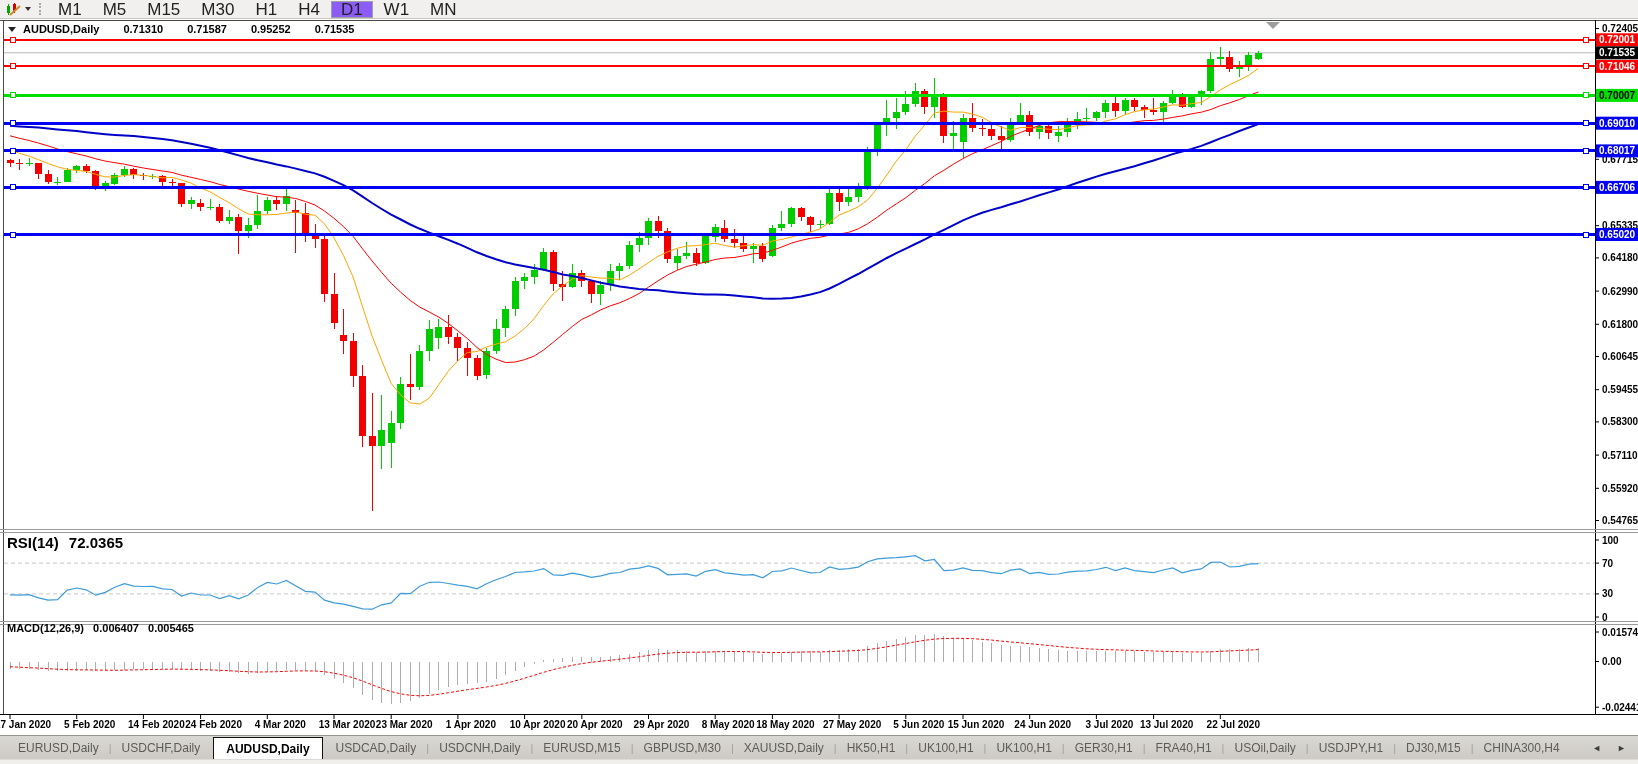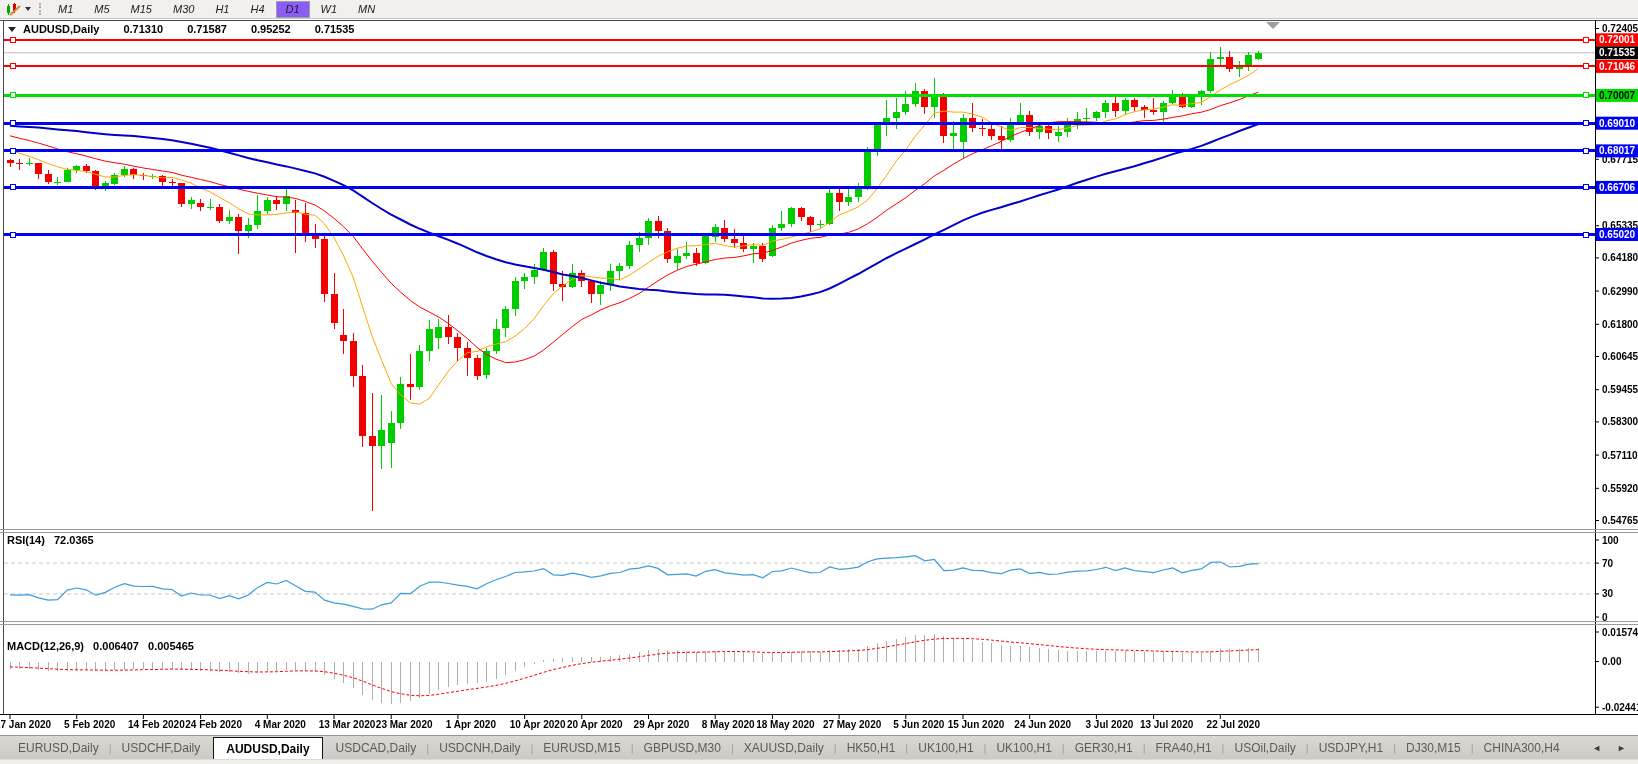--- a/index.html
+++ b/index.html
@@ -12,31 +12,31 @@
 
   
   #toolbar{position:absolute;top:0;left:0;width:1638px;height:19px;background:#F1F0EE;
            border-bottom:1px solid #C9C7C3;box-sizing:border-box;display:flex;
            align-items:center;padding-left:5px;z-index:2;}
   .tool-ic{display:flex;align-items:center;margin-right:2px;}
   .caret{width:0;height:0;border-left:3.5px solid transparent;border-right:3.5px solid transparent;
          border-top:4px solid #333;margin:0 5px 0 2px;}
   .grip{width:0;height:12px;border-left:2px dotted #A9A9A9;margin:0 7px 0 3px;}
   #period-buttons{display:flex;gap:1px;align-items:center;}
-  .pbtn{font-size:11px;color:#222;padding:1px 9px;line-height:13px;border:1px solid transparent;cursor:default;font-style:italic;}
+  .pbtn{font-size:17px;color:#222;padding:1px 9px;line-height:13px;border:1px solid transparent;cursor:default;}
   .pbtn.active{background:#8b5cf6;border-color:#9FA0A2;}
 
   
   #chart-title{position:absolute;top:23px;left:8px;z-index:1;font-size:11px;font-weight:600;color:#000;
                display:flex;align-items:center;}
   #chart-title .tri{width:0;height:0;border-left:4px solid transparent;border-right:4px solid transparent;
                     border-top:5px solid #222;margin-right:7px;}
   #chart-title .num{margin-left:24px;}
-  #rsi-label{position:absolute;top:534px;left:7px;z-index:1;font-size:11px;font-weight:600;color:#000;}
-  #macd-label{position:absolute;top:640px;left:7px;z-index:1;font-size:11px;font-weight:600;color:#000;}
+  #rsi-label{position:absolute;top:534px;left:7px;z-index:1;font-size:15px;font-weight:600;color:#000;}
+  #macd-label{position:absolute;top:622px;left:7px;z-index:1;font-size:11px;font-weight:600;color:#000;}
   #rsi-label span+span,#macd-label span+span{margin-left:6px;}
 
   
   #tabbar{position:absolute;top:735px;left:0;width:1638px;height:24px;box-sizing:border-box;
           background:linear-gradient(#DAD8D3,#CDCAC5);border-top:1px solid #96948F;z-index:2;}
   #tabs{display:flex;align-items:flex-end;height:100%;padding-left:8px;}
   .tab{font-size:12px;color:#5E5C58;padding:0 10px;height:22px;display:flex;align-items:center;white-space:nowrap;margin-top:28px;}
   .tab.active{background:#fff;border:1px solid #111;border-bottom:none;color:#000;font-weight:700;
               height:21px;margin:0 3px;padding:0 12px;}
   .sep{color:#A3A19C;font-size:11px;align-self:center;}

